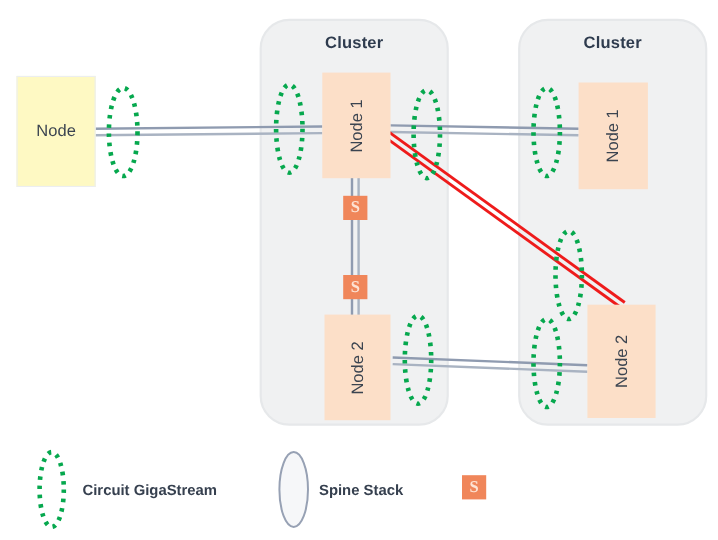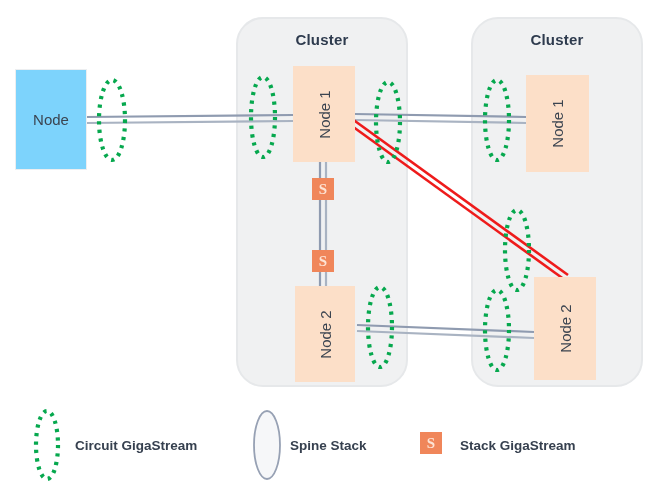--- a/index.html
+++ b/index.html
@@ -35,21 +35,21 @@
   }
   .node-box {
     position: absolute;
     background: #fcdfc8;
     display: flex;
     align-items: center;
     justify-content: center;
   }
   .node-box.bordered {
     border: 1px solid #eceef0;
-    background: #7dd3fc;
+    background: #fef9c3;
   }
   .node-label {
     font-size: 15px;
     color: #3b4450;
     white-space: nowrap;
   }
   .node-label.vertical {
     transform: rotate(-90deg);
   }
   .legend-text {
@@ -155,15 +155,14 @@
     <span class="stack-icon-glyph">S</span>
   </div>
 
   <div class="legend-text" style="left:75px; top:438px;text-align:right;">Circuit GigaStream</div>
 
   <div class="legend-text" style="left:290px; top:438px;">Spine Stack</div>
 
   <div class="stack-icon" style="left:420px; top:432px;">
     <span class="stack-icon-glyph">S</span>
   </div>
-  <div class="legend-text" style="left:460px; top:438px;">Stack GigaStream</div>
 
 </div>
 
 </body></html>

